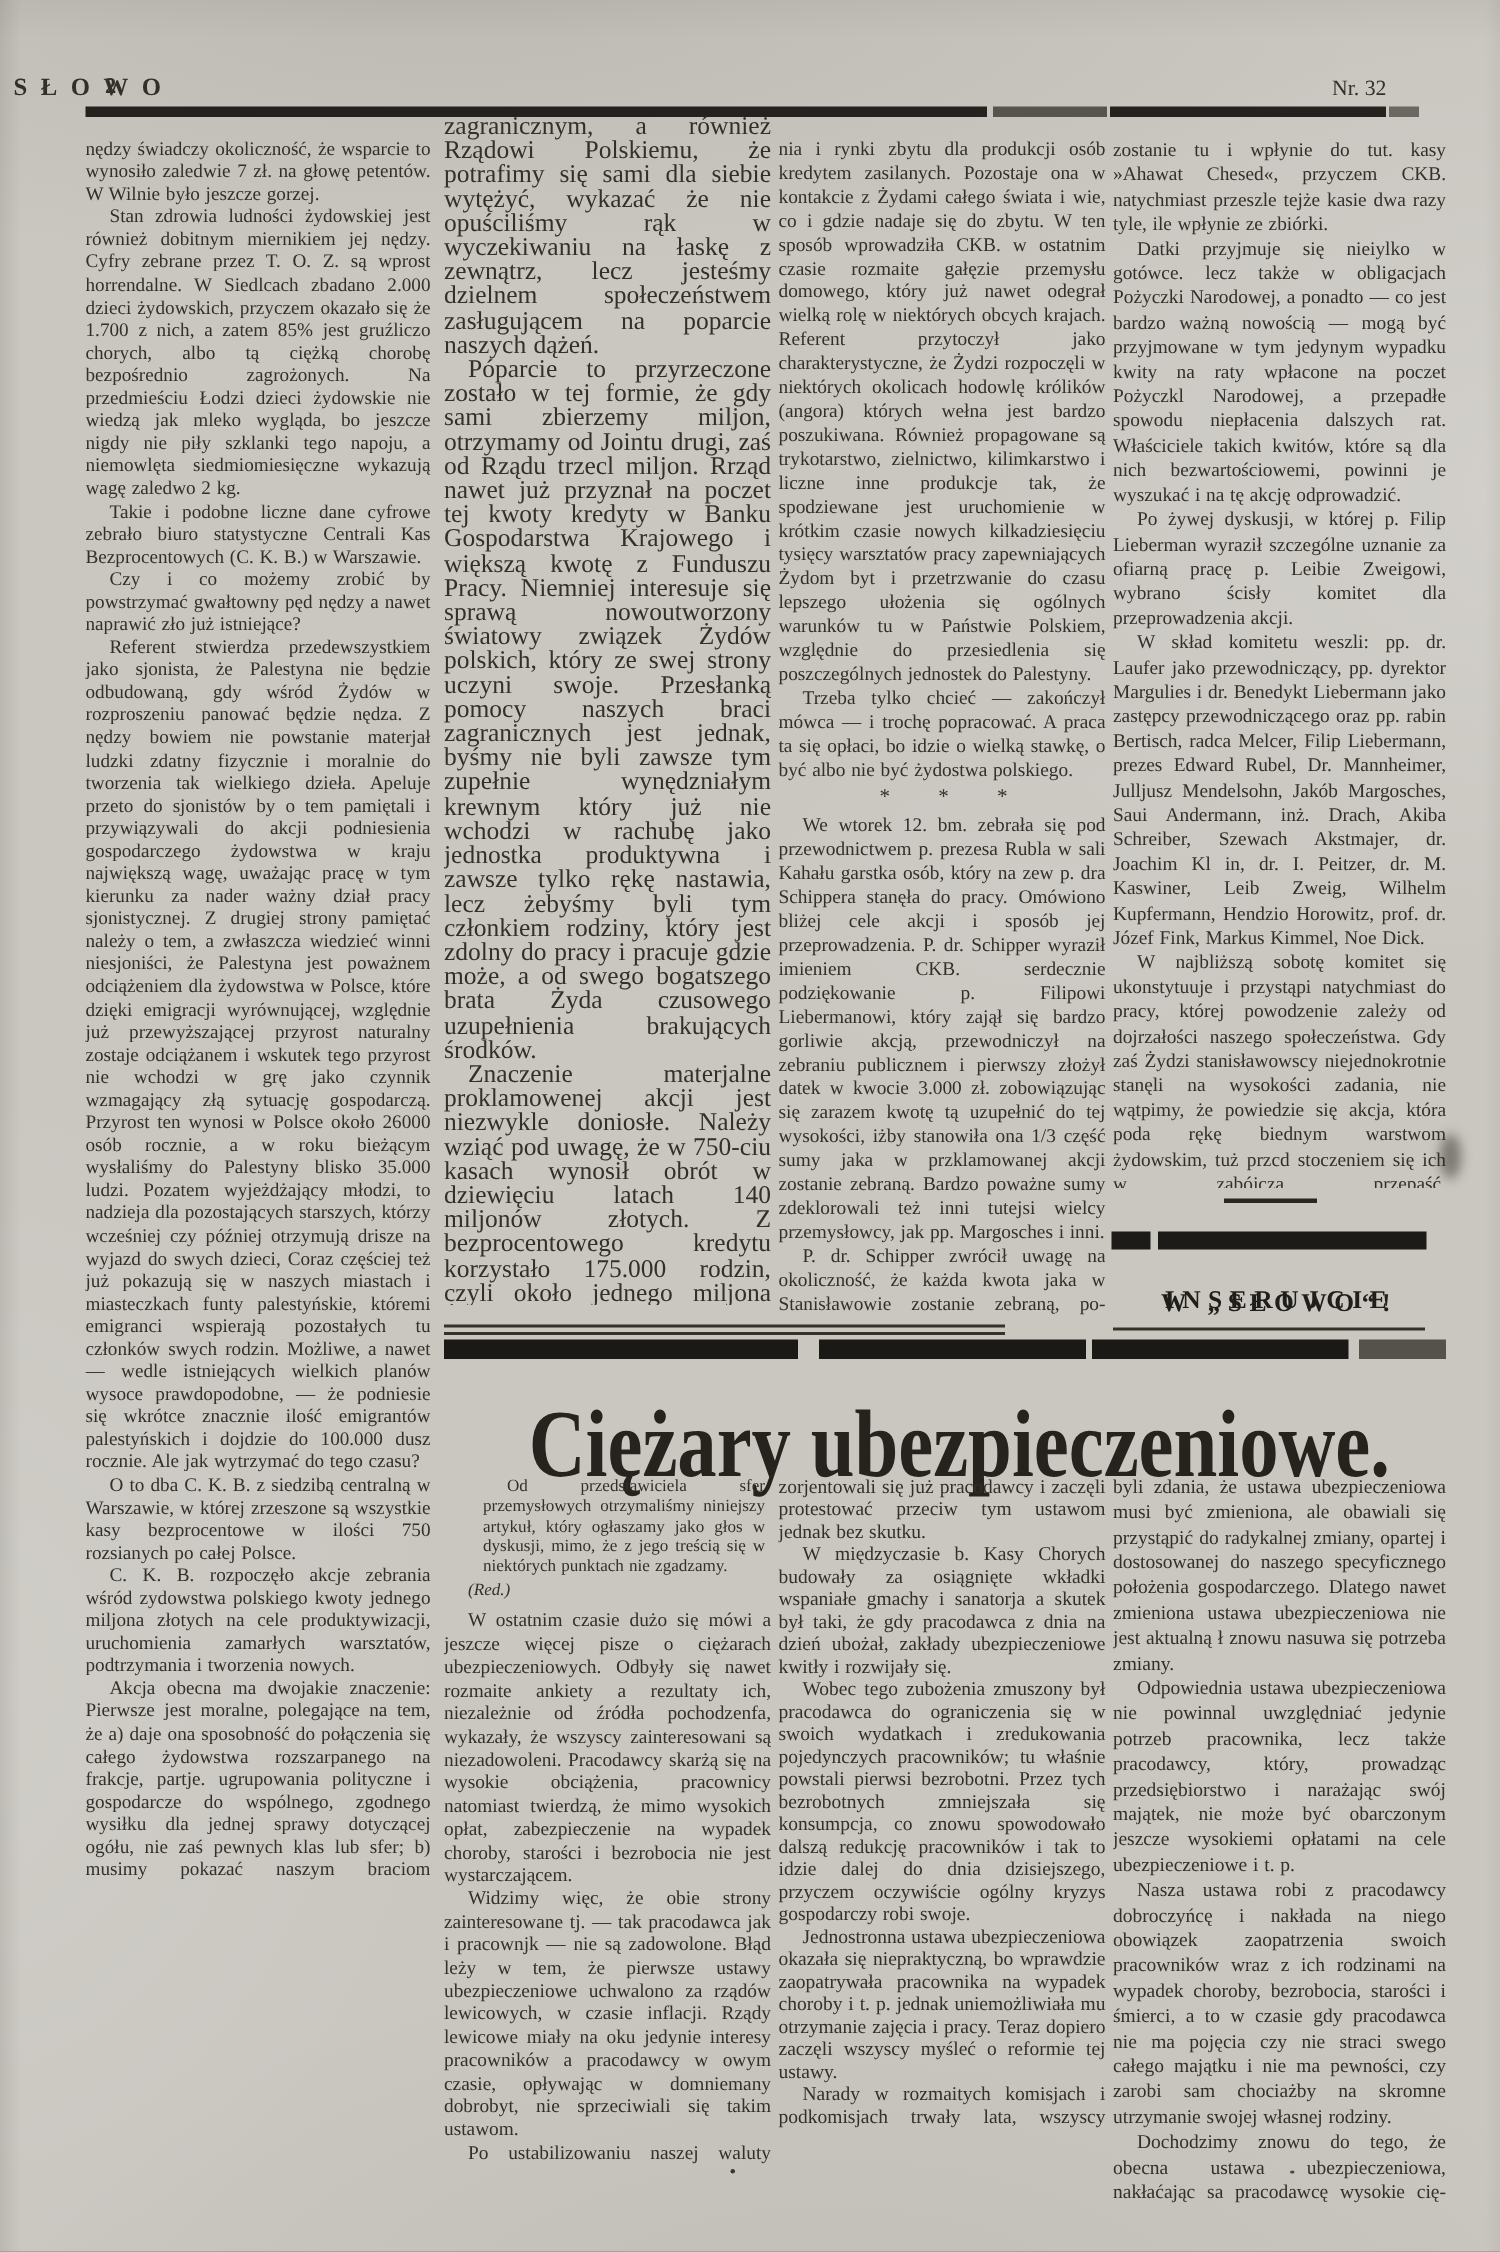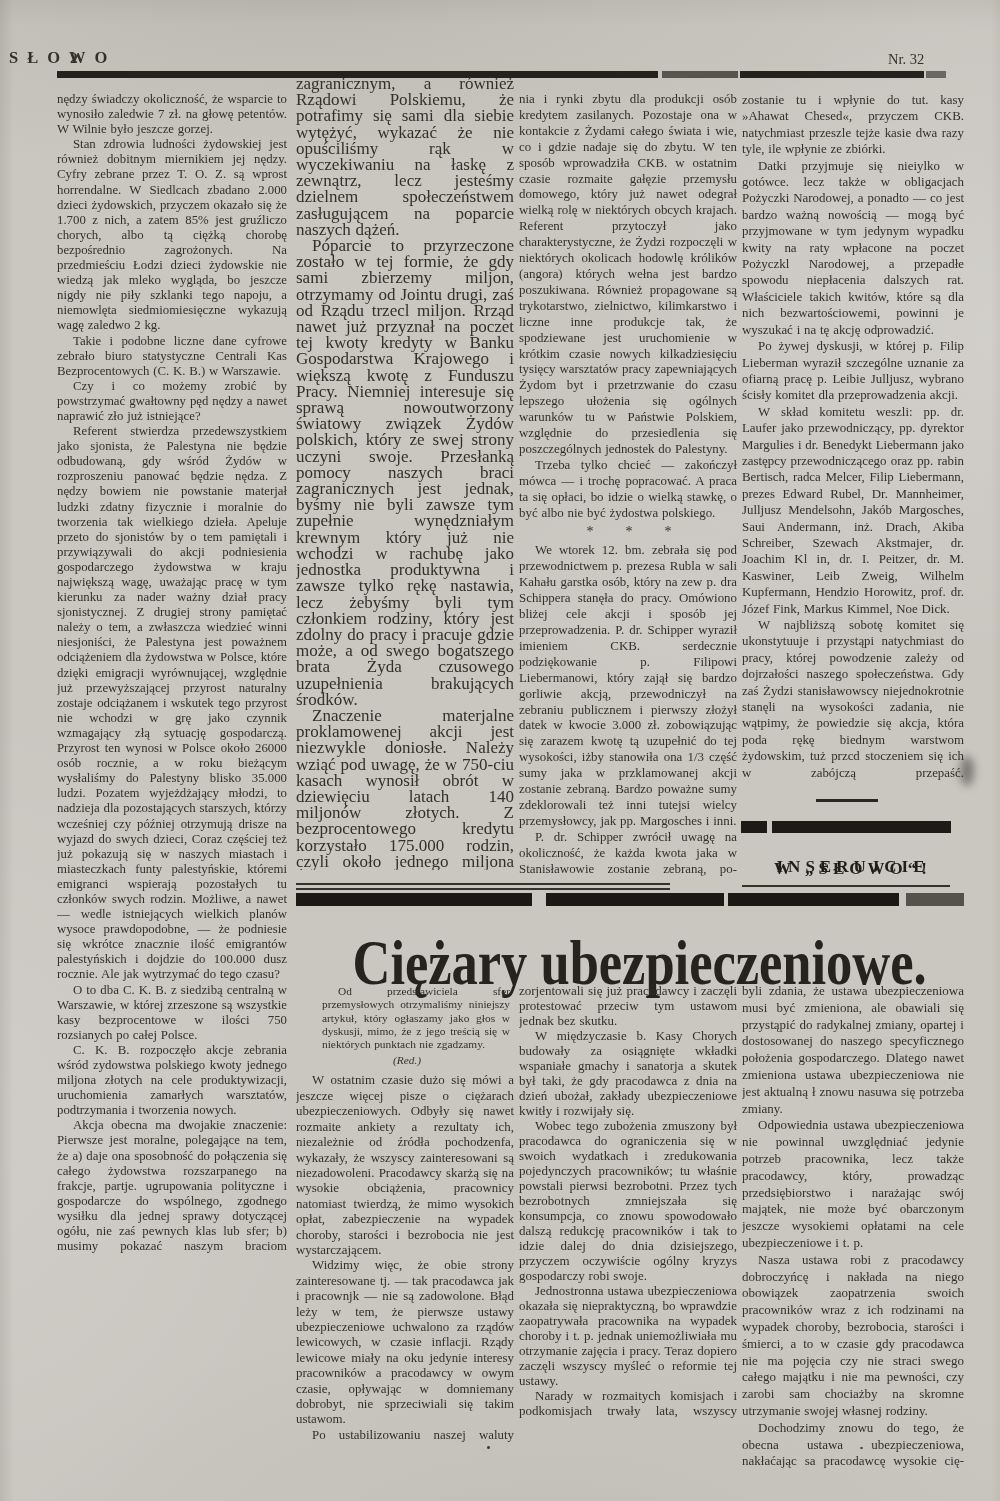--- a/index.html
+++ b/index.html
@@ -30,21 +30,21 @@
   .c2{left:296px;top:76px;width:218px;height:794px;font-size:17px;line-height:16.2px;}
   .c3{left:519px;top:92px;width:218px;height:794px;font-size:12.9px;line-height:15.9px;}
   .c4{left:742px;top:92px;width:222px;height:700px;font-size:12.9px;line-height:16.4px;}
   .b1{left:296px;top:983px;width:218px;height:510px;font-size:12.9px;line-height:15.4px;}
   .b2{left:519px;top:983px;width:218px;height:510px;font-size:13px;line-height:15.0px;}
   .b3{left:742px;top:983px;width:222px;height:510px;font-size:13px;line-height:16.8px;}
   .star-sep{text-align:center;text-indent:0;letter-spacing:14px;font-size:14px;
     line-height:20px;margin:1px 0 1px 0 !important;}
   .ed-note{margin:2px 4px 3px 26px !important;text-indent:14px;
     font-size:11.4px;line-height:13.3px;}
-  .ed-sig{margin:0 12px 7px 0 !important;text-indent:0;text-align:center;
+  .ed-sig{margin:0 12px 7px 0 !important;text-indent:0;text-align:left;
     font-style:italic;font-size:11.4px;line-height:12px;}
   .headline{position:absolute;left:292px;top:926px;width:672px;text-align:center;
     font-size:64px;font-weight:bold;color:#26231e;white-space:nowrap;
     transform:scaleX(0.82);transform-origin:center center;}
   .ad-rule{position:absolute;left:816px;top:799px;width:62px;height:3px;background:#2a2722;}
   .ad-bar1{position:absolute;left:741px;top:821px;width:26px;height:12px;background:#1d1b17;}
   .ad-bar2{position:absolute;left:772px;top:821px;width:179px;height:12px;background:#1d1b17;}
   .ad-line{position:absolute;left:742px;width:222px;text-align:center;font-weight:bold;
     color:#201e1a;font-size:17px;letter-spacing:5px;}
   .ad-l1{top:857px;}
@@ -103,21 +103,21 @@
     <p class="cont">nia i rynki zbytu dla produkcji osób kredytem zasilanych. Pozostaje ona w kontakcie z Żydami całego świata i wie, co i gdzie nadaje się do zbytu. W ten sposób wprowadziła CKB. w ostatnim czasie rozmaite gałęzie przemysłu domowego, który już nawet odegrał wielką rolę w niektórych obcych krajach. Referent przytoczył jako charakterystyczne, że Żydzi rozpoczęli w niektórych okolicach hodowlę królików (angora) których wełna jest bardzo poszukiwana. Również propagowane są trykotarstwo, zielnictwo, kilimkarstwo i liczne inne produkcje tak, że spodziewane jest uruchomienie w krótkim czasie nowych kilkadziesięciu tysięcy warsztatów pracy zapewniających Żydom byt i przetrzwanie do czasu lepszego ułożenia się ogólnych warunków tu w Państwie Polskiem, względnie do przesiedlenia się poszczególnych jednostek do Palestyny.</p>
     <p>Trzeba tylko chcieć — zakończył mówca — i trochę popracować. A praca ta się opłaci, bo idzie o wielką stawkę, o być albo nie być żydostwa polskiego.</p>
     <p class="star-sep">* * *</p>
     <p>We wtorek 12. bm. zebrała się pod przewodnictwem p. prezesa Rubla w sali Kahału garstka osób, który na zew p. dra Schippera stanęła do pracy. Omówiono bliżej cele akcji i sposób jej przeprowadzenia. P. dr. Schipper wyraził imieniem CKB. serdecznie podziękowanie p. Filipowi Liebermanowi, który zajął się bardzo gorliwie akcją, przewodniczył na zebraniu publicznem i pierwszy złożył datek w kwocie 3.000 zł. zobowiązując się zarazem kwotę tą uzupełnić do tej wysokości, iżby stanowiła ona 1/3 część sumy jaka w przklamowanej akcji zostanie zebraną. Bardzo poważne sumy zdeklorowali też inni tutejsi wielcy przemysłowcy, jak pp. Margosches i inni.</p>
     <p class="broken">P. dr. Schipper zwrócił uwagę na okoliczność, że każda kwota jaka w Stanisławowie zostanie zebraną, po-</p>
   </div>
 
   <div class="col c4">
     <p class="cont">zostanie tu i wpłynie do tut. kasy »Ahawat Chesed«, przyczem CKB. natychmiast przeszle tejże kasie dwa razy tyle, ile wpłynie ze zbiórki.</p>
     <p>Datki przyjmuje się nieiylko w gotówce. lecz także w obligacjach Pożyczki Narodowej, a ponadto — co jest bardzo ważną nowością — mogą być przyjmowane w tym jedynym wypadku kwity na raty wpłacone na poczet Pożyczkl Narodowej, a przepadłe spowodu niepłacenia dalszych rat. Właściciele takich kwitów, które są dla nich bezwartościowemi, powinni je wyszukać i na tę akcję odprowadzić.</p>
-    <p>Po żywej dyskusji, w której p. Filip Lieberman wyraził szczególne uznanie za ofiarną pracę p. Leibie Julljusz, wybrano ścisły komitet dla przeprowadzenia akcji.</p>
+    <p>Po żywej dyskusji, w której p. Filip Lieberman wyraził szczególne uznanie za ofiarną pracę p. Leibie Zweigowi, wybrano ścisły komitet dla przeprowadzenia akcji.</p>
     <p>W skład komitetu weszli: pp. dr. Laufer jako przewodniczący, pp. dyrektor Margulies i dr. Benedykt Liebermann jako zastępcy przewodniczącego oraz pp. rabin Bertisch, radca Melcer, Filip Liebermann, prezes Edward Rubel, Dr. Mannheimer, Julljusz Mendelsohn, Jakób Margosches, Saui Andermann, inż. Drach, Akiba Schreiber, Szewach Akstmajer, dr. Joachim Kl in, dr. I. Peitzer, dr. M. Kaswiner, Leib Zweig, Wilhelm Kupfermann, Hendzio Horowitz, prof. dr. Józef Fink, Markus Kimmel, Noe Dick.</p>
     <p class="broken">W najbliższą sobotę komitet się ukonstytuuje i przystąpi natychmiast do pracy, której powodzenie zależy od dojrzałości naszego społeczeństwa. Gdy zaś Żydzi stanisławowscy niejednokrotnie stanęli na wysokości zadania, nie wątpimy, że powiedzie się akcja, która poda rękę biednym warstwom żydowskim, tuż przcd stoczeniem się ich w zabójczą przepaść.</p>
   </div>
 
   <div class="ad-rule"></div>
   <div class="ad-bar1"></div>
   <div class="ad-bar2"></div>
   <div class="ad-line ad-l1">INSERUJCIE</div>
   <div class="ad-line ad-l2">W „SŁOWO“!</div>
 

